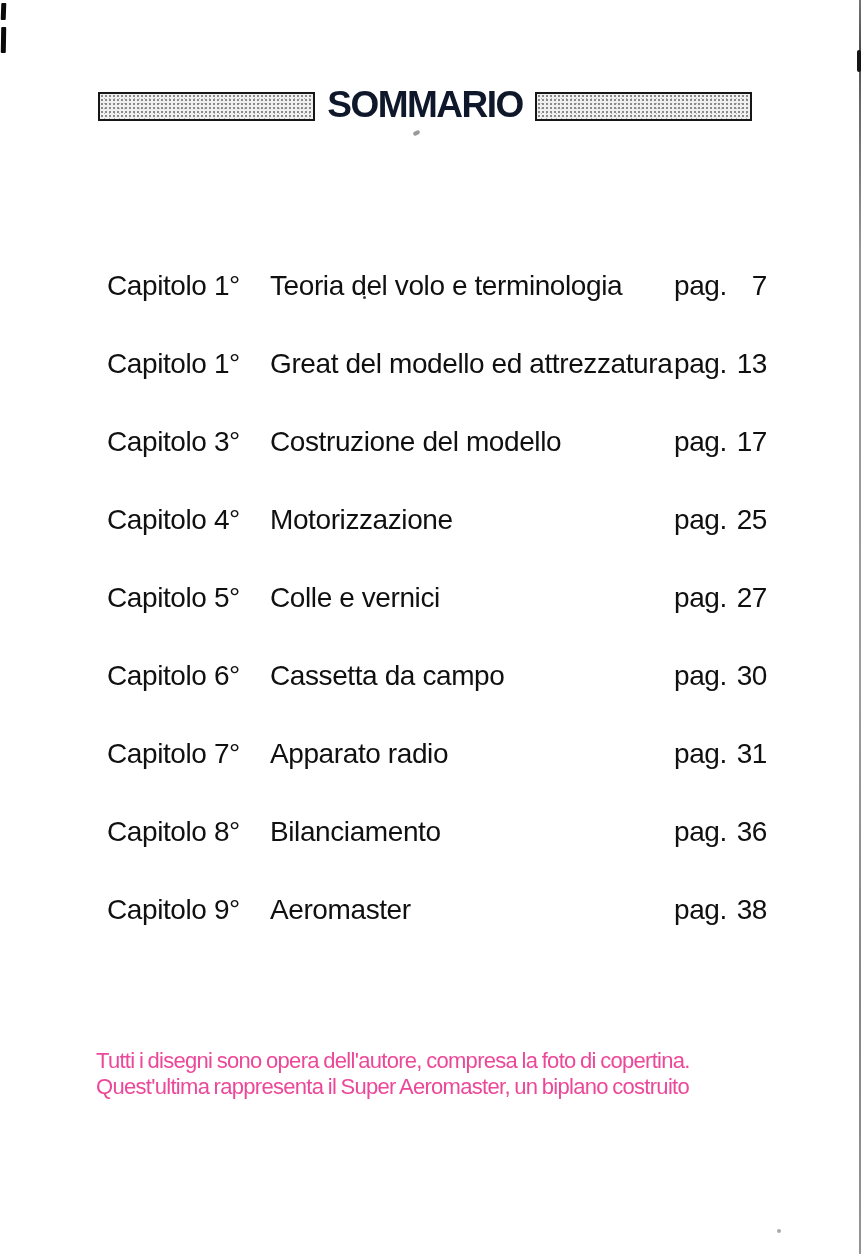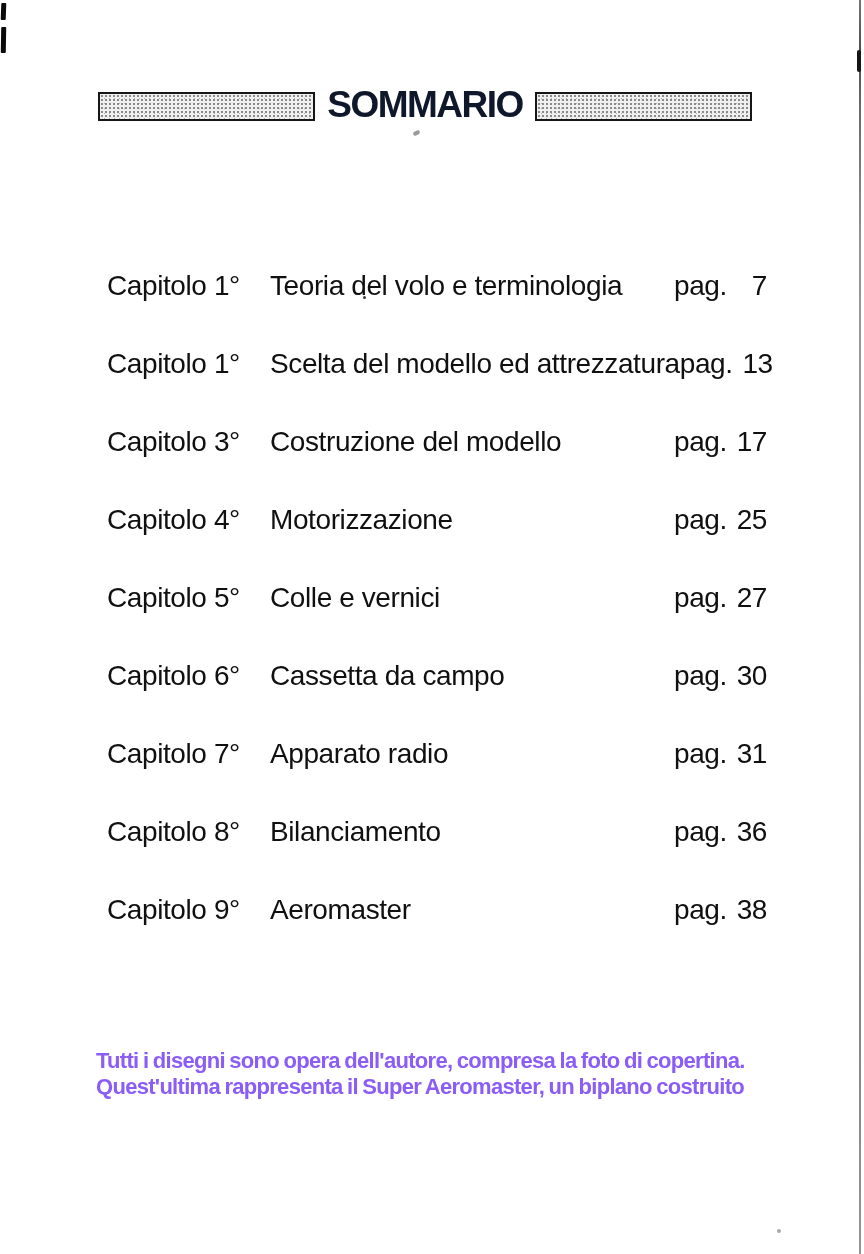--- a/index.html
+++ b/index.html
@@ -88,22 +88,21 @@
   .toc-page-number { text-align: right; min-width: 30px; }
 
   
   .colophon {
     position: absolute;
     left: 96px; top: 1048px; width: 682px;
     font-size: 22px;
     line-height: 26px;
     letter-spacing: -0.7px;
     word-spacing: -1px;
-    color: #8b5cf6;
-    font-weight: bold;
+    color: #ec4899;
   }
   .colophon-line { white-space: nowrap; }
 </style>
 </head>
 <body>
 
 <div class="edge-mark m1"></div>
 <div class="edge-mark m2"></div>
 <div class="scan-line"></div>
 <div class="scan-blob"></div>
@@ -123,21 +122,21 @@
     <span class="toc-chapter">Capitolo 1°</span>
     <span class="toc-title">Teoria del volo e terminologia</span>
     <span class="toc-pag">
       <span>pag.</span>
       <span class="toc-page-number">7</span>
     </span>
   </div>
 
   <div class="toc-row">
     <span class="toc-chapter">Capitolo 1°</span>
-    <span class="toc-title">Scelta del modello ed attrezzatura</span>
+    <span class="toc-title">Great del modello ed attrezzatura</span>
     <span class="toc-pag">
       <span>pag.</span>
       <span class="toc-page-number">13</span>
     </span>
   </div>
 
   <div class="toc-row">
     <span class="toc-chapter">Capitolo 3°</span>
     <span class="toc-title">Costruzione del modello</span>
     <span class="toc-pag">

